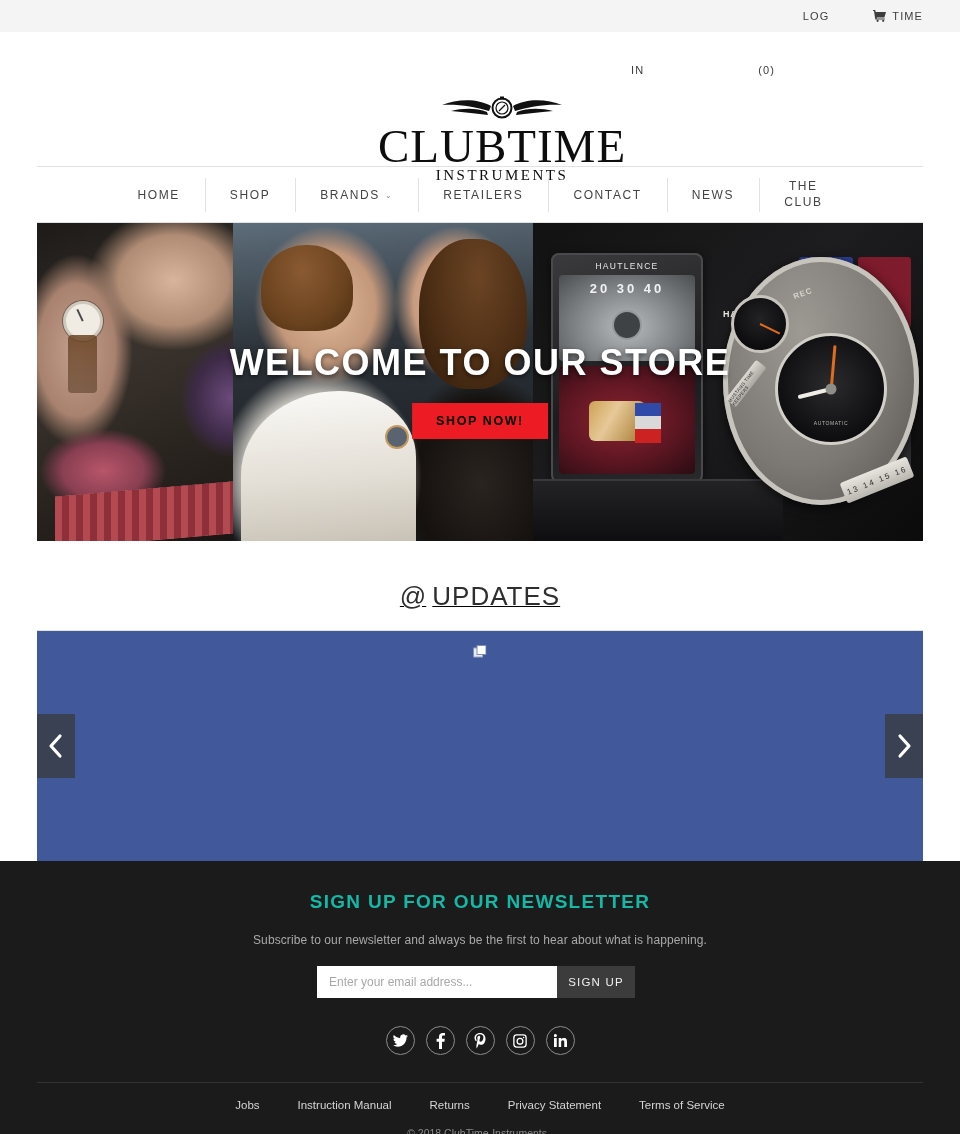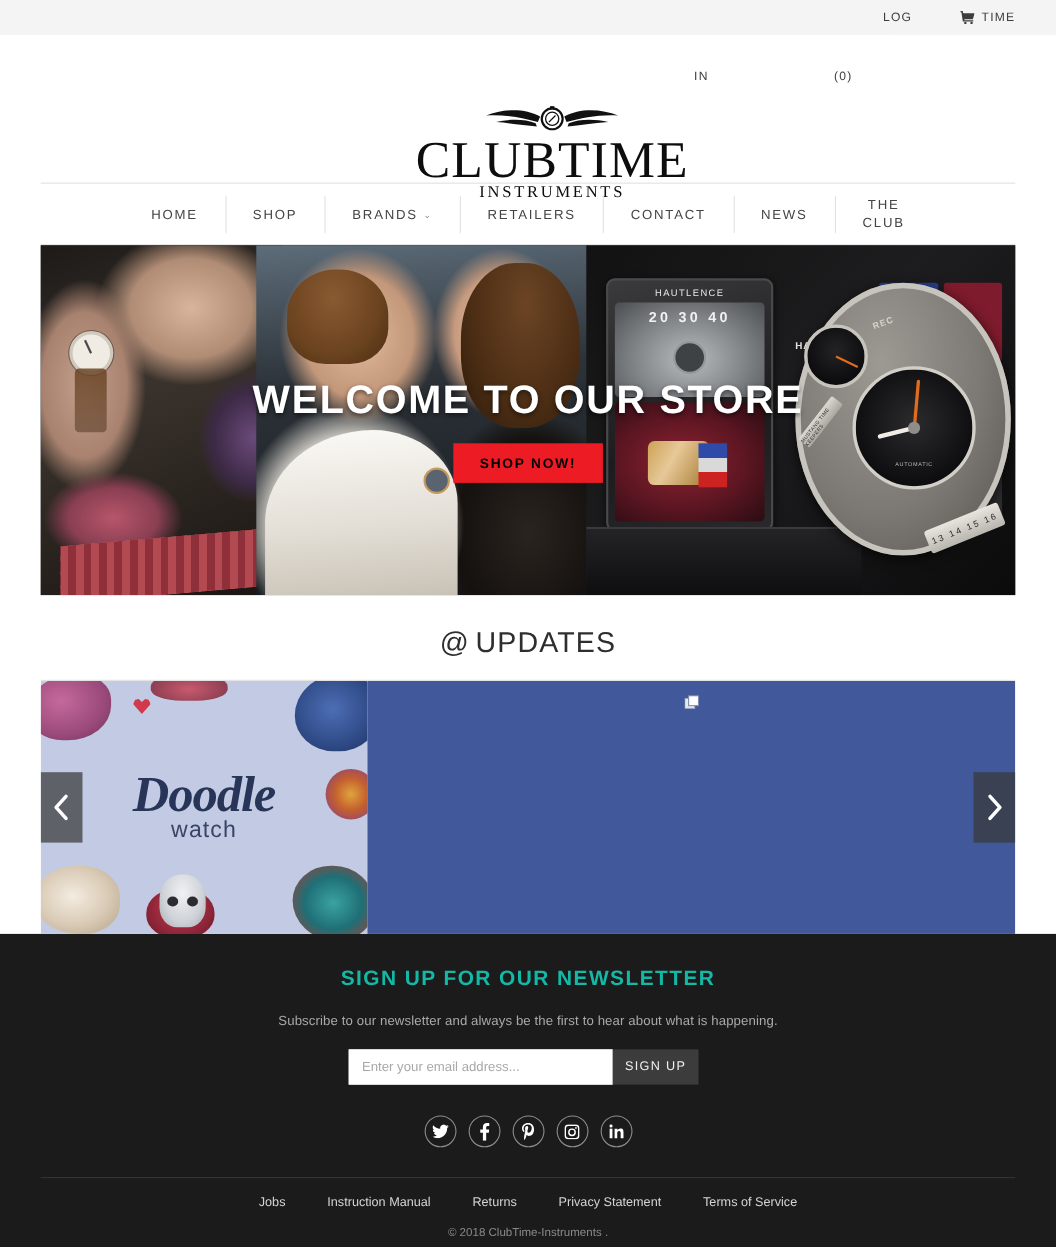--- a/index.html
+++ b/index.html
@@ -372,22 +372,23 @@
     font-size: 12.5px;
     font-weight: 700;
     letter-spacing: 1.6px;
     padding: 11px 24px;
     cursor: pointer;
   }
 
   
   .updates-head {
     width: 886px; margin: 0 auto;
-    padding-top: 28px; padding-bottom: 18px;
+    padding-top: 40px; padding-bottom: 18px;
     text-align: center;
+    text-decoration: underline;
   }
   .updates-title {
     font-size: 26px;
     letter-spacing: 1px;
     color: #2e2e2e;
     font-weight: 400;
   }
   .at-glyph { font-size: 26px; color: #2e2e2e; margin-right: 6px; }
 
   
@@ -665,35 +666,20 @@
   <div class="hero-title">WELCOME TO OUR STORE</div>
   <button class="shop-now">SHOP NOW!</button>
 </section>
 
 <div class="updates-head">
   <span class="at-glyph">@</span><span class="updates-title">UPDATES</span>
 </div>
 <div class="rule"></div>
 
 <section class="carousel">
-  <div class="slide-doodle">
-    <div class="doodle-art">
-      <div class="da flower1"></div>
-      <div class="da flower2"></div>
-      <div class="da heart"></div>
-      <div class="da bird"></div>
-      <div class="da koi"></div>
-      <div class="da mandala"></div>
-      <div class="da dragon"></div>
-      <div class="da rose"></div>
-      <div class="da skull"></div>
-    </div>
-    <div class="doodle-word">Doodle</div>
-    <div class="doodle-sub">watch</div>
-  </div>
   <div class="slide-blue">
     <span class="broken-img">
       <svg width="13" height="13" viewBox="0 0 13 13">
         <rect x="0" y="3" width="9" height="9" fill="#e8eaf0" stroke="#9aa6c4" stroke-width="1"></rect>
         <rect x="3.5" y="0.5" width="9" height="9" fill="#ffffff" stroke="#7f8db0" stroke-width="1"></rect>
       </svg>
     </span>
   </div>
   <div class="arrow arrow-prev">
     <svg width="16" height="26" viewBox="0 0 16 26" fill="none" stroke="#ffffff" stroke-width="3.2" stroke-linecap="round" stroke-linejoin="round">

